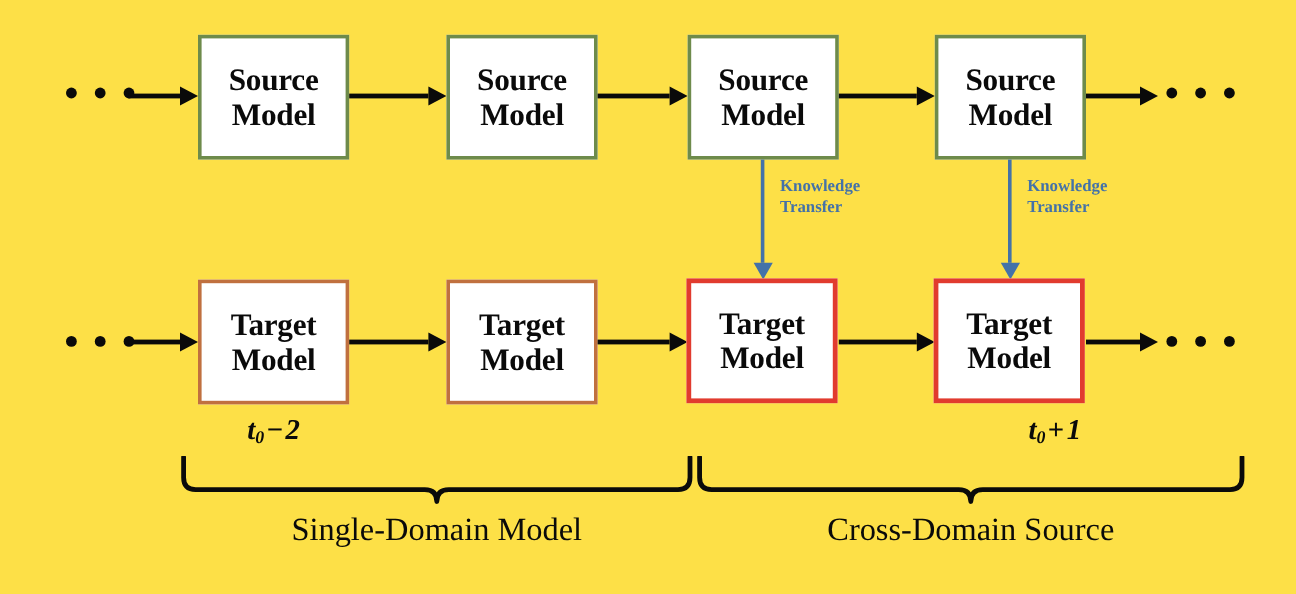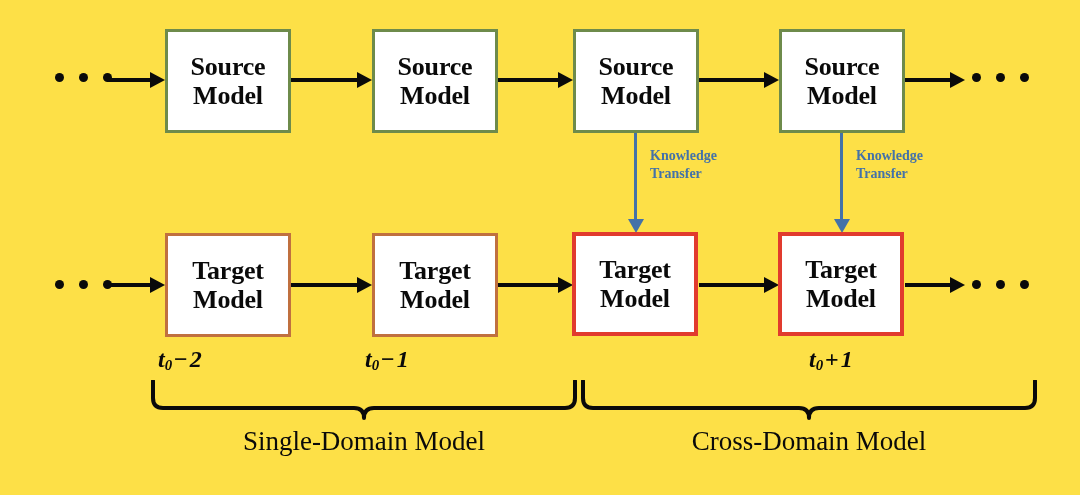--- a/index.html
+++ b/index.html
@@ -106,20 +106,21 @@
     color: #4472A8;
     font-size: 14px;
     font-weight: 700;
     line-height: 1.28;
     white-space: nowrap;
   }
 
   
   .t-label {
     position: absolute;
+    text-align: center;
     font-size: 24px;
     font-weight: 700;
     font-style: italic;
     color: #0a0a0a;
     white-space: nowrap;
   }
   .t-label sub {
     font-size: 0.62em;
     font-style: italic;
     vertical-align: -0.22em;
@@ -279,38 +280,35 @@
   <div class="ellipsis" style="left:972px; top:280px;">
     <i></i>
     <i></i>
     <i></i>
   </div>
 
   <div class="t-label" style="left:158px; top:346px; width:140px;">
     <span>t</span><sub>0</sub><span class="op">−</span><span>2</span>
   </div>
 
-  <div class="t-label" style="left:365px; top:346px; width:140px;">
-    <span>t</span><sub>0</sub><span class="op">−</span><span>1</span>
-  </div>
 
 
   <div class="t-label" style="left:809px; top:346px; width:140px;">
     <span>t</span><sub>0</sub><span class="op">+</span><span>1</span>
   </div>
 
   <div class="brace" style="left:150px; top:380px;">
     <svg width="428" height="42" viewBox="0 0 428 42" fill="none" xmlns="http://www.w3.org/2000/svg">
       <path d="M3 1 V18 Q3 28 13 28 H204 Q214 28 214 38 Q214 28 224 28 H415 Q425 28 425 18 V1" stroke="#0a0a0a" stroke-width="4" fill="none" stroke-linecap="round" stroke-linejoin="round"></path>
     </svg>
   </div>
 
   <div class="brace" style="left:580px; top:380px;">
     <svg width="458" height="42" viewBox="0 0 458 42" fill="none" xmlns="http://www.w3.org/2000/svg">
       <path d="M3 1 V18 Q3 28 13 28 H219 Q229 28 229 38 Q229 28 239 28 H445 Q455 28 455 18 V1" stroke="#0a0a0a" stroke-width="4" fill="none" stroke-linecap="round" stroke-linejoin="round"></path>
     </svg>
   </div>
 
   <div class="group-caption" style="left:150px; top:426px; width:428px;">Single-Domain Model</div>
 
-  <div class="group-caption" style="left:580px; top:426px; width:458px;">Cross-Domain Model</div>
+  <div class="group-caption" style="left:580px; top:426px; width:458px;">Cross-Domain Source</div>
 
 </div>
 
 </body></html>

